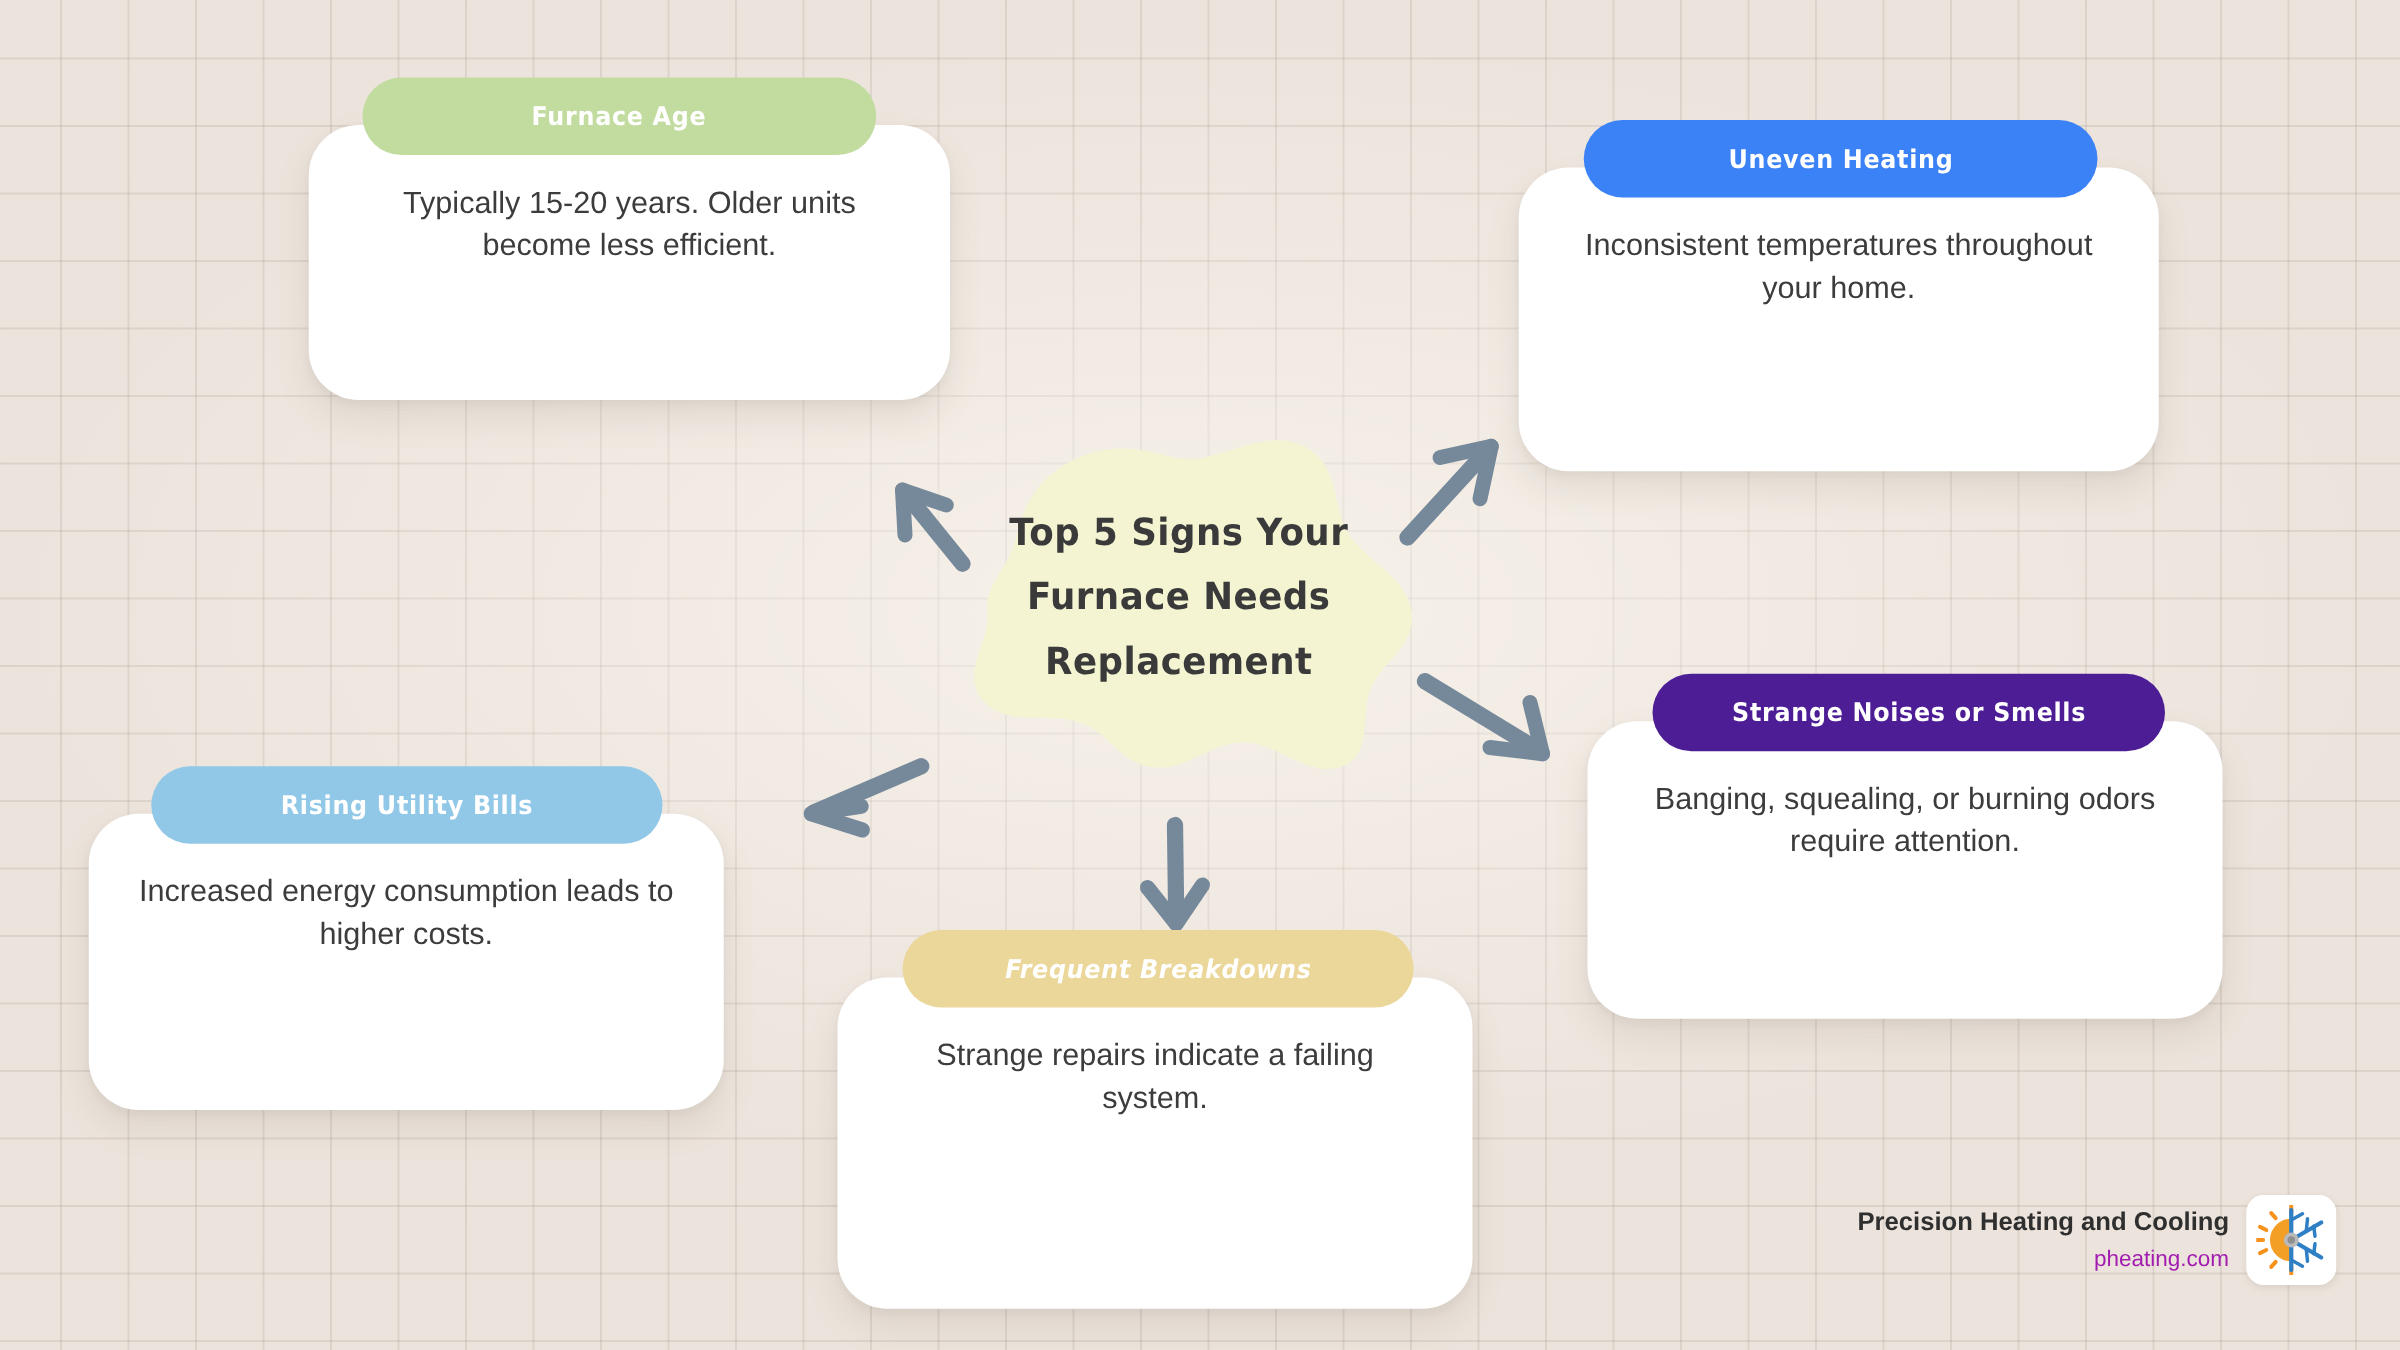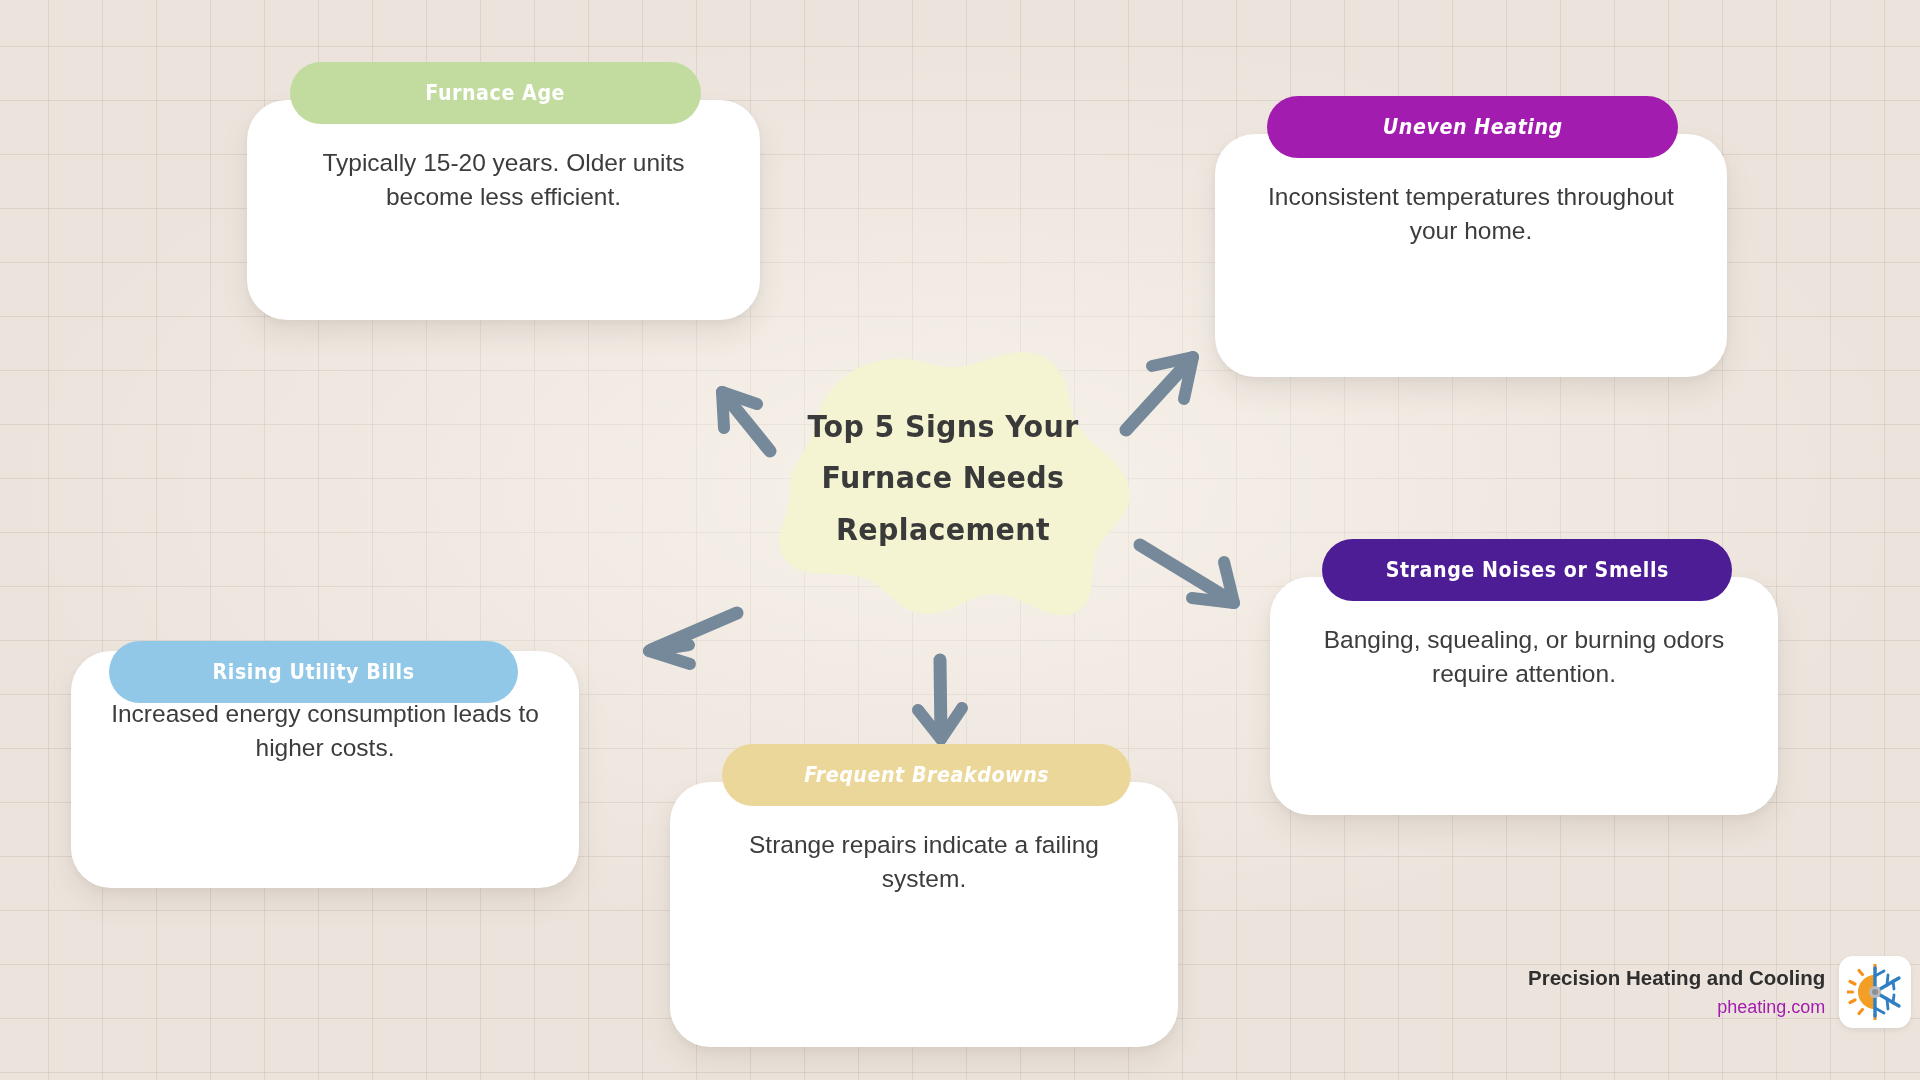--- a/index.html
+++ b/index.html
@@ -126,41 +126,40 @@
   #card-uneven-heating  { left: 1215px; top: 96px;  width: 512px; }
   #card-uneven-heating .card-body { height: 243px; }
   #card-uneven-heating .card-pill { left: 52px; width: 411px; }
 
   #card-strange-noises  { left: 1270px; top: 539px; width: 508px; }
   #card-strange-noises .card-body { height: 238px; }
   #card-strange-noises .card-pill { left: 52px; width: 410px; }
 
   #card-rising-bills    { left: 71px;   top: 613px; width: 508px; }
   #card-rising-bills .card-body { height: 237px; }
-  #card-rising-bills .card-pill { left: 38px; width: 409px; margin-top: 28px; }
+  #card-rising-bills .card-pill { left: 50px; width: 409px; }
 
   #card-frequent-breakdowns { left: 670px; top: 744px; width: 508px; }
   #card-frequent-breakdowns .card-body { height: 265px; }
   #card-frequent-breakdowns .card-pill { left: 52px; width: 409px; }
 
   
   #brand {
     position: absolute;
     left: 1486px;
     top: 956px;
     display: flex;
     align-items: center;
     gap: 14px;
   }
   #brand-text {
     display: flex;
     flex-direction: column;
     align-items: flex-end;
     line-height: 1.28;
-    margin-left: 42px;
   }
   #brand-name {
     font-family: "Liberation Sans", sans-serif;
     font-weight: bold;
     font-size: 20.5px;
     color: #2f2f2f;
   }
   #brand-url {
     font-family: "Liberation Sans", sans-serif;
     font-size: 18px;
@@ -256,21 +255,21 @@
   </div>
   <div class="card-pill" style="background-color: rgb(194, 220, 160);">
     <span class="pill-text">Furnace Age</span>
   </div>
 </div>
 
 <div class="card" id="card-uneven-heating">
   <div class="card-body">
     <div class="card-text">Inconsistent temperatures throughout your home.</div>
   </div>
-  <div class="card-pill" style="background-color: #a21caf; font-style: italic;">
+  <div class="card-pill" style="background-color: #3b82f6;">
     <span class="pill-text">Uneven Heating</span>
   </div>
 </div>
 
 <div class="card" id="card-strange-noises">
   <div class="card-body">
     <div class="card-text">Banging, squealing, or burning odors require attention.</div>
   </div>
   <div class="card-pill" style="background-color: #4c1d95;">
     <span class="pill-text">Strange Noises or Smells</span>

